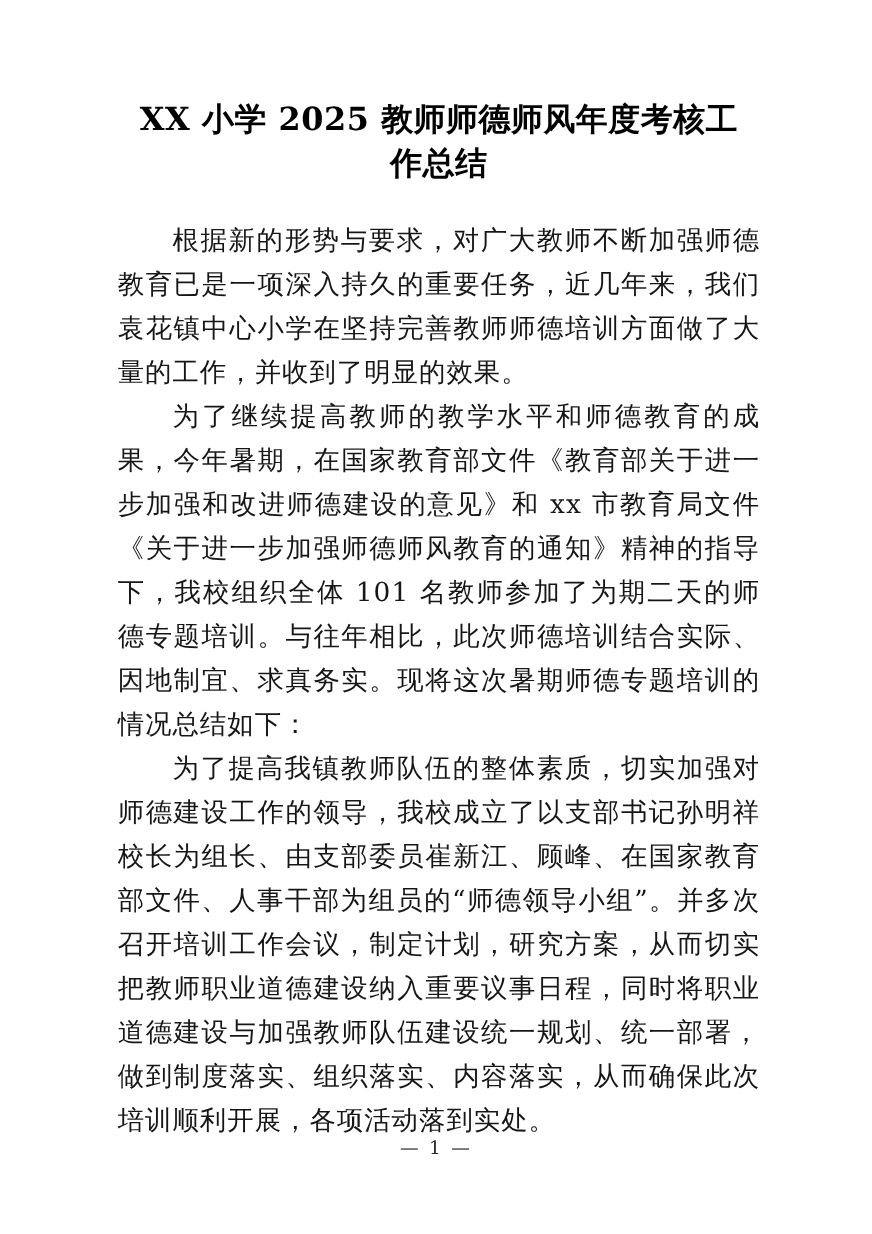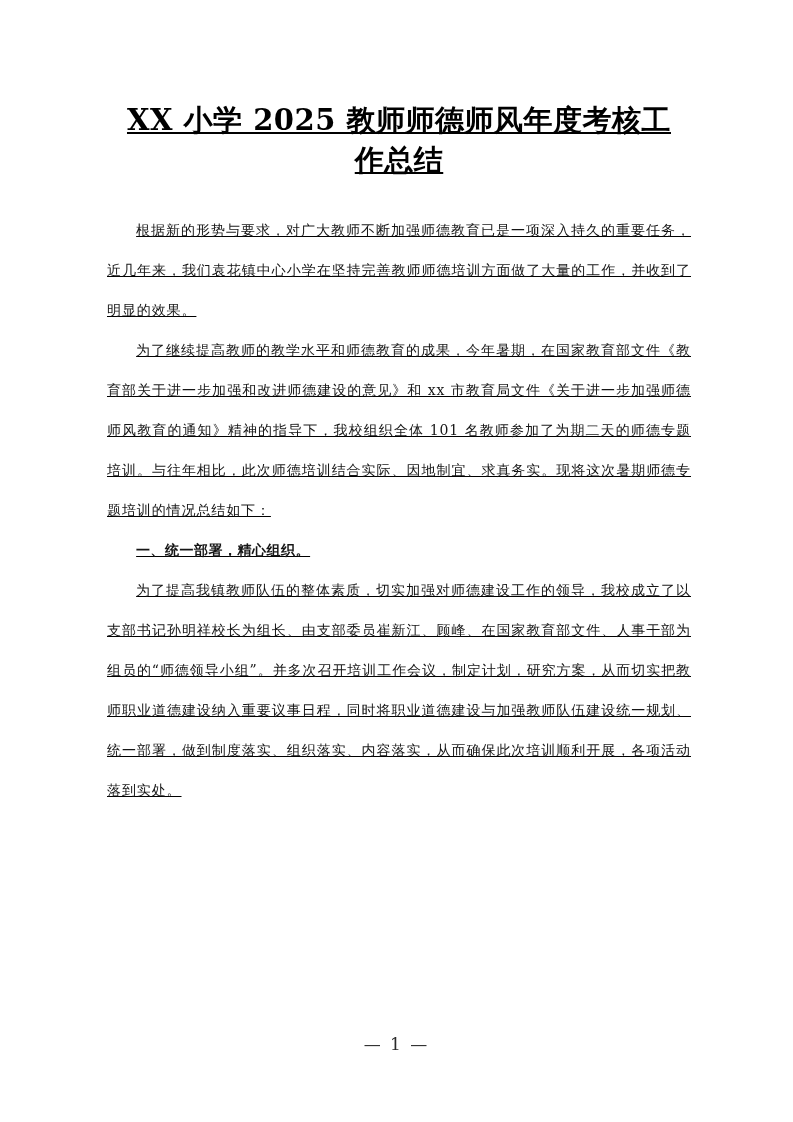--- a/index.html
+++ b/index.html
@@ -12,38 +12,37 @@
     width: 793px;
     height: 1122px;
     margin: 0 auto;
     background: #ffffff;
     overflow: hidden;
     box-sizing: border-box;
   }
   .doc-body {
     position: absolute;
     left: 107px;
-    top: 100px;
+    top: 88px;
     width: 584px;
-    text-decoration: underline;
   }
   .doc-title {
     font-family: "DejaVu Serif", "Liberation Serif", serif;
     font-weight: bold;
     font-size: 29px;
     line-height: 40px;
     color: #000000;
     text-align: center;
     letter-spacing: 0.5px;
     margin: 0 0 30px 0;
     padding: 0 6px;
   }
   p.para {
     font-family: "DejaVu Serif", "Liberation Serif", serif;
-    font-size: 14px;
+    font-size: 24px;
     line-height: 40px;
     color: #161616;
     text-align: justify;
     text-justify: inter-ideograph;
     margin: 0;
     letter-spacing: 0.9px;
     text-indent: 2.08em;
     word-break: break-all;
   }
   p.para.heading-bold {
@@ -69,21 +68,20 @@
 <div class="page">
 
   <div class="doc-body">
 
     <h1 class="doc-title">XX 小学 2025 教师师德师风年度考核工作总结</h1>
 
     <p class="para">根据新的形势与要求，对广大教师不断加强师德教育已是一项深入持久的重要任务，近几年来，我们袁花镇中心小学在坚持完善教师师德培训方面做了大量的工作，并收到了明显的效果。</p>
 
     <p class="para">为了继续提高教师的教学水平和师德教育的成果，今年暑期，在国家教育部文件《教育部关于进一步加强和改进师德建设的意见》和 xx 市教育局文件《关于进一步加强师德师风教育的通知》精神的指导下，我校组织全体 101 名教师参加了为期二天的师德专题培训。与往年相比，此次师德培训结合实际、因地制宜、求真务实。现将这次暑期师德专题培训的情况总结如下：</p>
 
-    <p class="para heading-bold">一、统一部署，精心组织。</p>
 
 
     <p class="para">为了提高我镇教师队伍的整体素质，切实加强对师德建设工作的领导，我校成立了以支部书记孙明祥校长为组长、由支部委员崔新江、顾峰、在国家教育部文件、人事干部为组员的“师德领导小组”。并多次召开培训工作会议，制定计划，研究方案，从而切实把教师职业道德建设纳入重要议事日程，同时将职业道德建设与加强教师队伍建设统一规划、统一部署，做到制度落实、组织落实、内容落实，从而确保此次培训顺利开展，各项活动落到实处。</p>
 
   </div>
 
   <div class="page-footer">— 1 —</div>
 
 </div>
 

